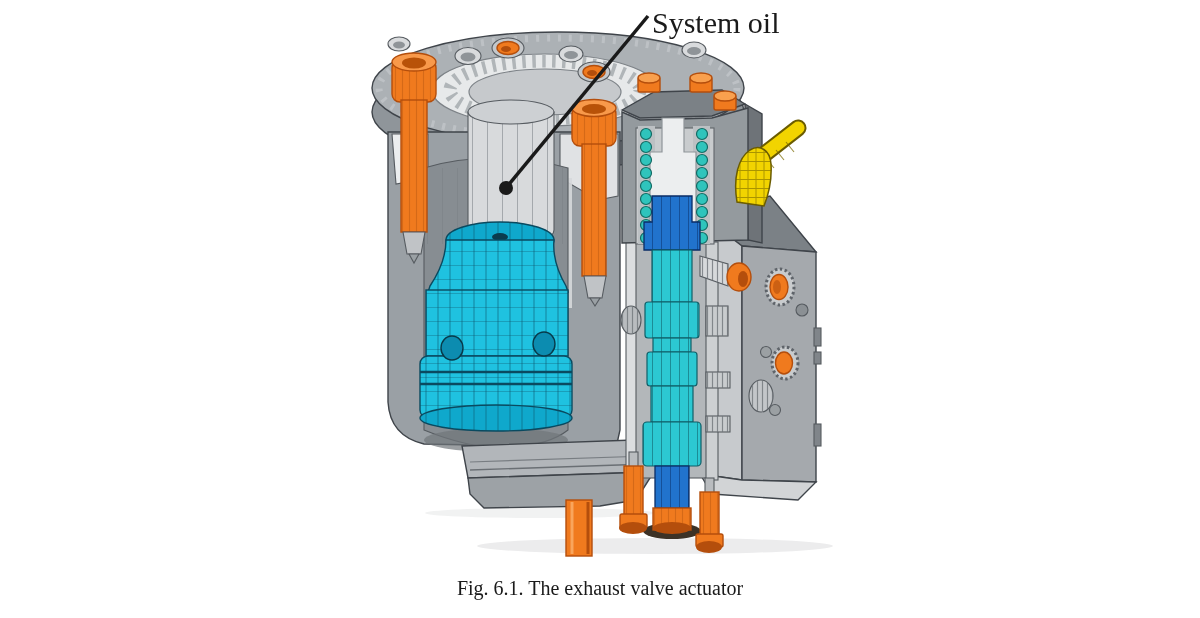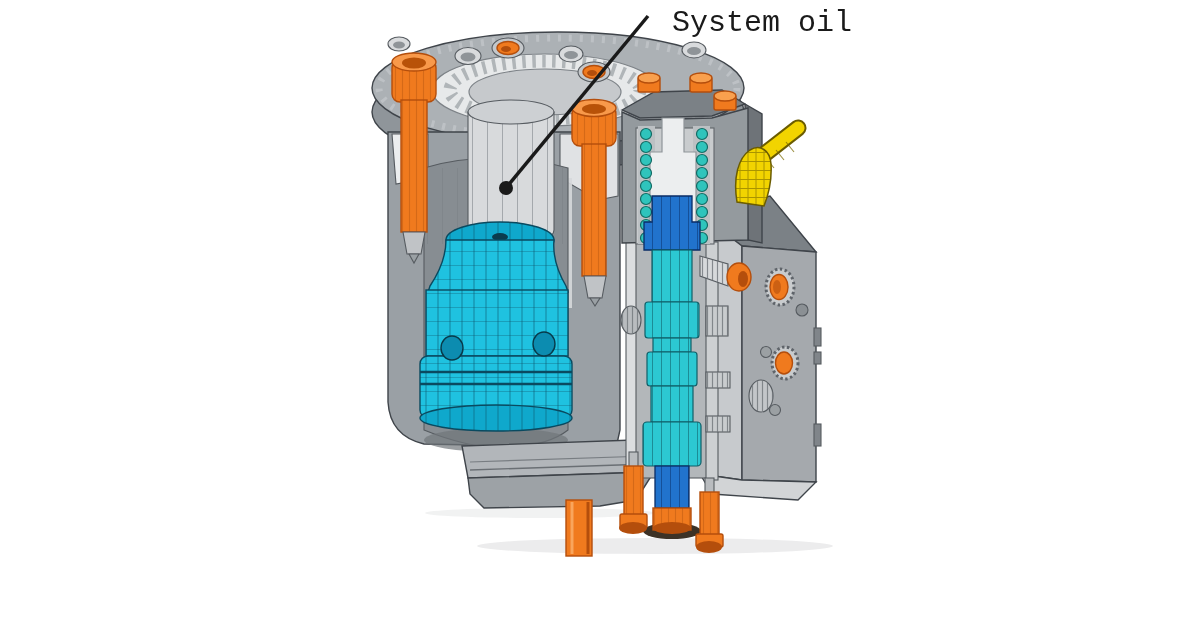--- a/index.html
+++ b/index.html
@@ -5,22 +5,22 @@
   html,body{margin:0;padding:0;}
   body{
     width:1200px;height:618px;
     background:var(--background,#ffffff);
     font-family:"Liberation Sans", sans-serif;
     position:relative;overflow:hidden;
   }
   .stage{position:absolute;left:0;top:0;width:1200px;height:618px;}
   svg{position:absolute;left:0;top:0;}
   .annotation-label{
-    position:absolute;left:672px;top:6px;
-    font-family:Liberation Mono, monospace;
+    position:absolute;left:652px;top:6px;
+    font-family:Liberation Serif, serif;
     font-size:30px;line-height:34px;
     color:var(--label_text,#1a1a1a);
     white-space:nowrap;
   }
   .figure-caption{
     position:absolute;left:0;right:0;top:576px;
     text-align:center;
     font-family:"Liberation Serif", serif;
     font-size:20px;line-height:24px;
     color:var(--label_text,#1a1a1a);
@@ -289,14 +289,15 @@
     </g>
   </g>
 
   <g>
     <line x1="506" y1="188" x2="648" y2="16" stroke="#1a1a1a" stroke-width="3.5"></line>
     <circle cx="506" cy="188" r="7" fill="#1a1a1a"></circle>
   </g>
 </svg>
 
 <div class="annotation-label">System oil</div>
+<div class="figure-caption">Fig. 6.1. The exhaust valve actuator</div>
 
 </div>
 
 </body></html>

